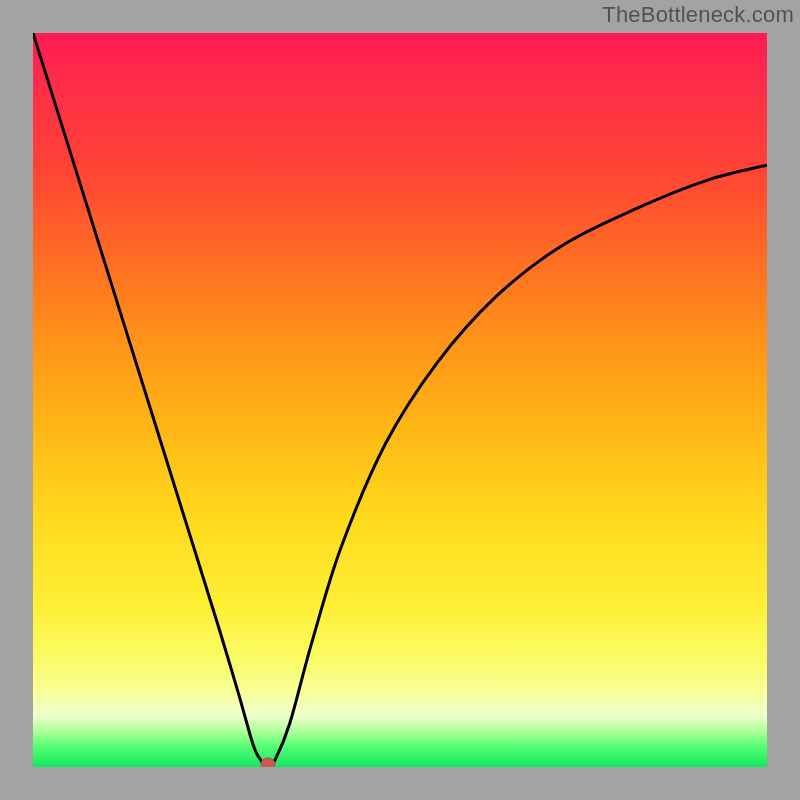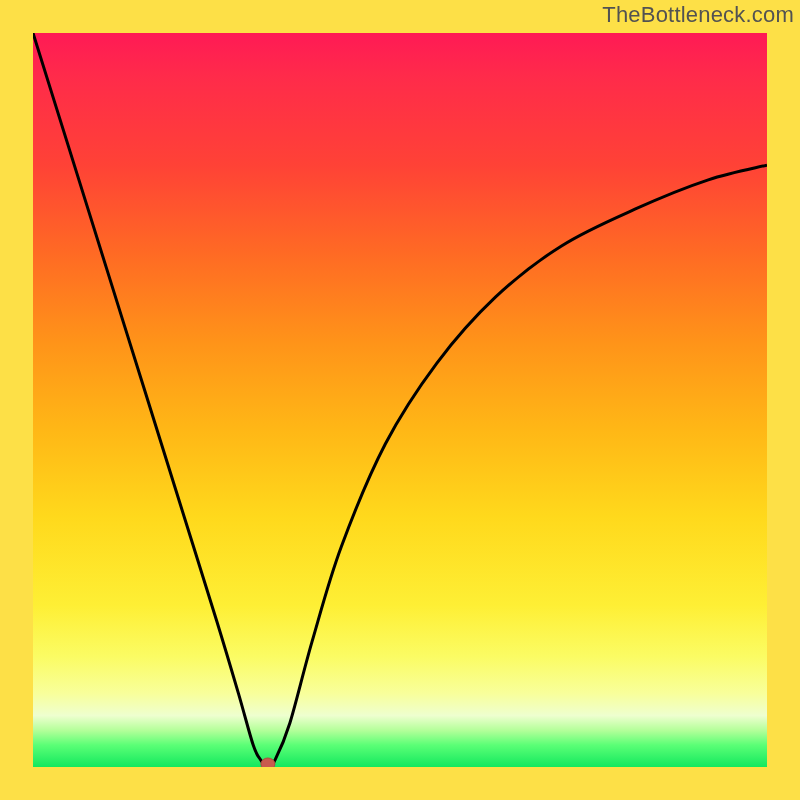--- a/index.html
+++ b/index.html
@@ -8,21 +8,21 @@
     width: 800px;
     height: 800px;
     overflow: hidden;
     background: #000;
     font-family: Arial, Helvetica, sans-serif;
   }
   .frame {
     position: relative;
     width: 800px;
     height: 800px;
-    background: #fde047;
+    background: #a3a3a3;
   }
   .attribution {
     position: absolute;
     top: 2px;
     right: 6px;
     color: #525252;
     font-size: 22px;
     font-weight: 500;
     letter-spacing: 0.2px;
   }

